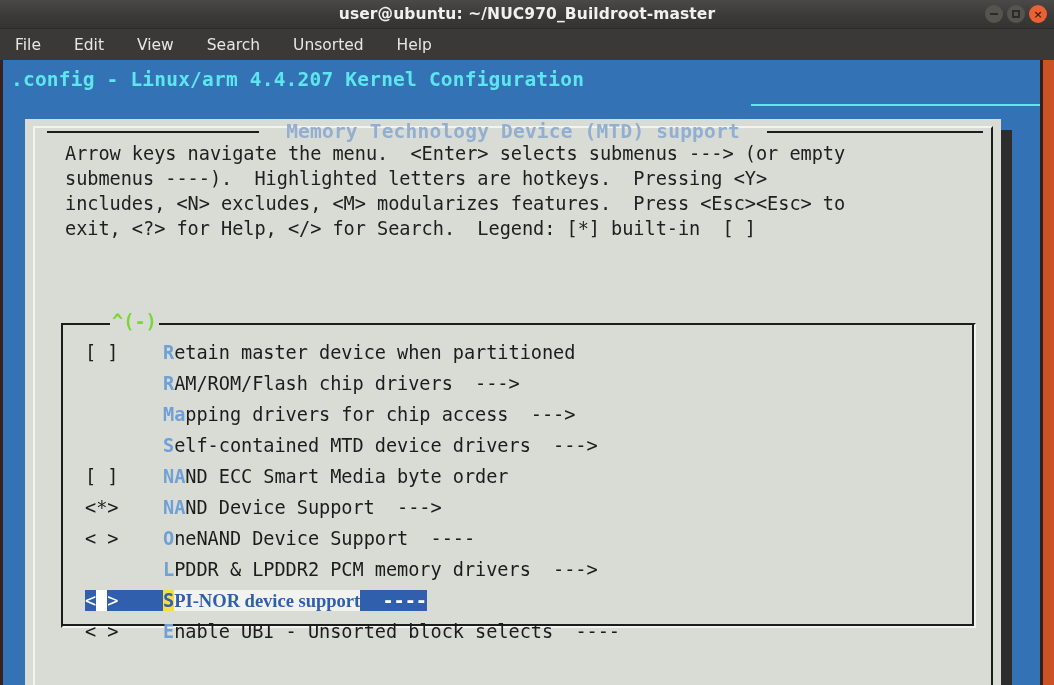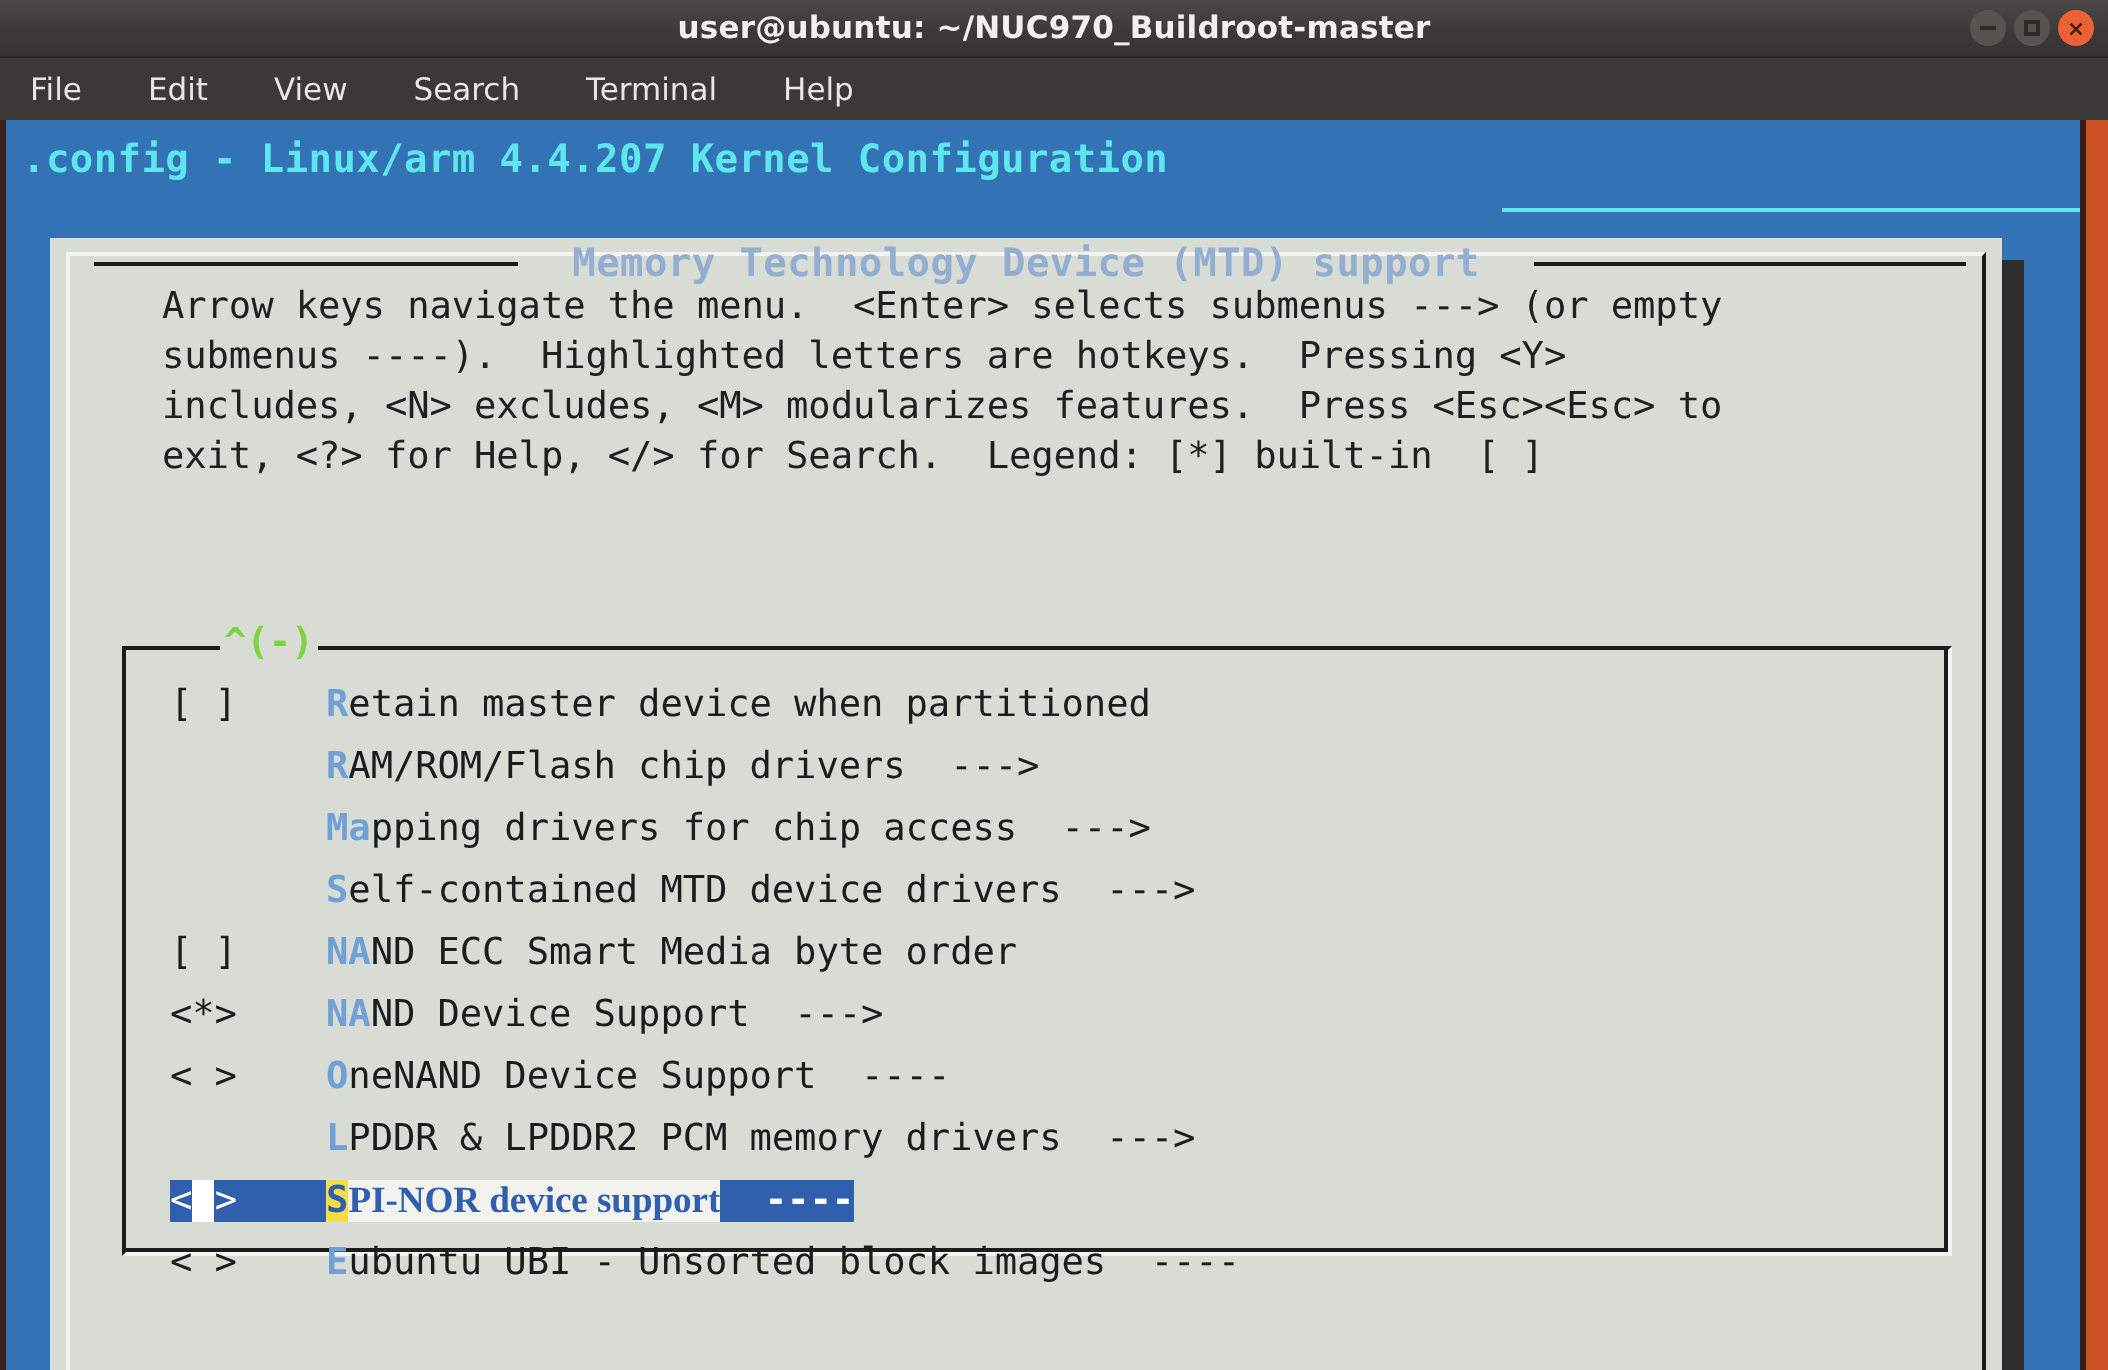--- a/index.html
+++ b/index.html
@@ -129,21 +129,21 @@
     letter-spacing: .2px;
   }
   #dlg-title-l {
     position: absolute; left: 22px; top: 12px; width: 212px; height: 2px; background: #1c1c1c;
   }
   #dlg-title-r {
     position: absolute; left: 742px; top: 12px; width: 216px; height: 2px; background: #1c1c1c;
   }
 
   #help {
-    position: absolute; left: 56px; top: 22px; width: 930px;
+    position: absolute; left: 40px; top: 22px; width: 930px;
   }
   .help-line {
     font-family: "DejaVu Sans Mono", monospace;
     font-size: 18.6px;
     line-height: 25px;
     color: #202020;
     white-space: pre;
     letter-spacing: -.05px;
   }
 
@@ -220,21 +220,21 @@
         </div>
       <div class="wbtn close">×</div>
     </div>
   </div>
 
   <div id="menubar">
     <div class="menu-item">File</div>
     <div class="menu-item">Edit</div>
     <div class="menu-item">View</div>
     <div class="menu-item">Search</div>
-    <div class="menu-item">Terminal</div>
+    <div class="menu-item">Unsorted</div>
     <div class="menu-item">Help</div>
   </div>
 
   <div id="term">
     <div id="term-leftline"></div>
     <div id="term-blue">
 
       <div class="kc-head" id="kc-line1">.config - Linux/arm 4.4.207 Kernel Configuration</div>
       <div id="kc-rule"></div>
 
@@ -259,21 +259,21 @@
           <div id="rows">
               <div class="row"><span class="mark">[ ]    </span><span class="hot">R</span><span class="txt">etain master device when partitioned</span><span class="arrow"></span></div>
               <div class="row"><span class="mark">       </span><span class="hot">R</span><span class="txt">AM/ROM/Flash chip drivers</span><span class="arrow">  ---&gt;</span></div>
               <div class="row"><span class="mark">       </span><span class="hot">Ma</span><span class="txt">pping drivers for chip access</span><span class="arrow">  ---&gt;</span></div>
               <div class="row"><span class="mark">       </span><span class="hot">S</span><span class="txt">elf-contained MTD device drivers</span><span class="arrow">  ---&gt;</span></div>
               <div class="row"><span class="mark">[ ]    </span><span class="hot">NA</span><span class="txt">ND ECC Smart Media byte order</span><span class="arrow"></span></div>
               <div class="row"><span class="mark">&lt;*&gt;    </span><span class="hot">NA</span><span class="txt">ND Device Support</span><span class="arrow">  ---&gt;</span></div>
               <div class="row"><span class="mark">&lt; &gt;    </span><span class="hot">O</span><span class="txt">neNAND Device Support</span><span class="arrow">  ----</span></div>
               <div class="row"><span class="mark">       </span><span class="hot">L</span><span class="txt">PDDR &amp; LPDDR2 PCM memory drivers</span><span class="arrow">  ---&gt;</span></div>
               <div class="row sel"><span class="mark">&lt;</span><span class="gap1"> </span><span class="mark2">&gt;</span><span class="pad">    </span><span class="hot">S</span><span class="txt">PI-NOR device support</span><span class="arrow">  ----</span></div>
-              <div class="row"><span class="mark">&lt; &gt;    </span><span class="hot">E</span><span class="txt">ubuntu UBI - Unsorted block images</span><span class="arrow">  ----</span></div>
+              <div class="row"><span class="mark">&lt; &gt;    </span><span class="hot">E</span><span class="txt">nable UBI - Unsorted block selects</span><span class="arrow">  ----</span></div>
             </div>
         </div>
 
         <div id="btnbar">
           
           
         </div>
       </div>
 
     </div>

